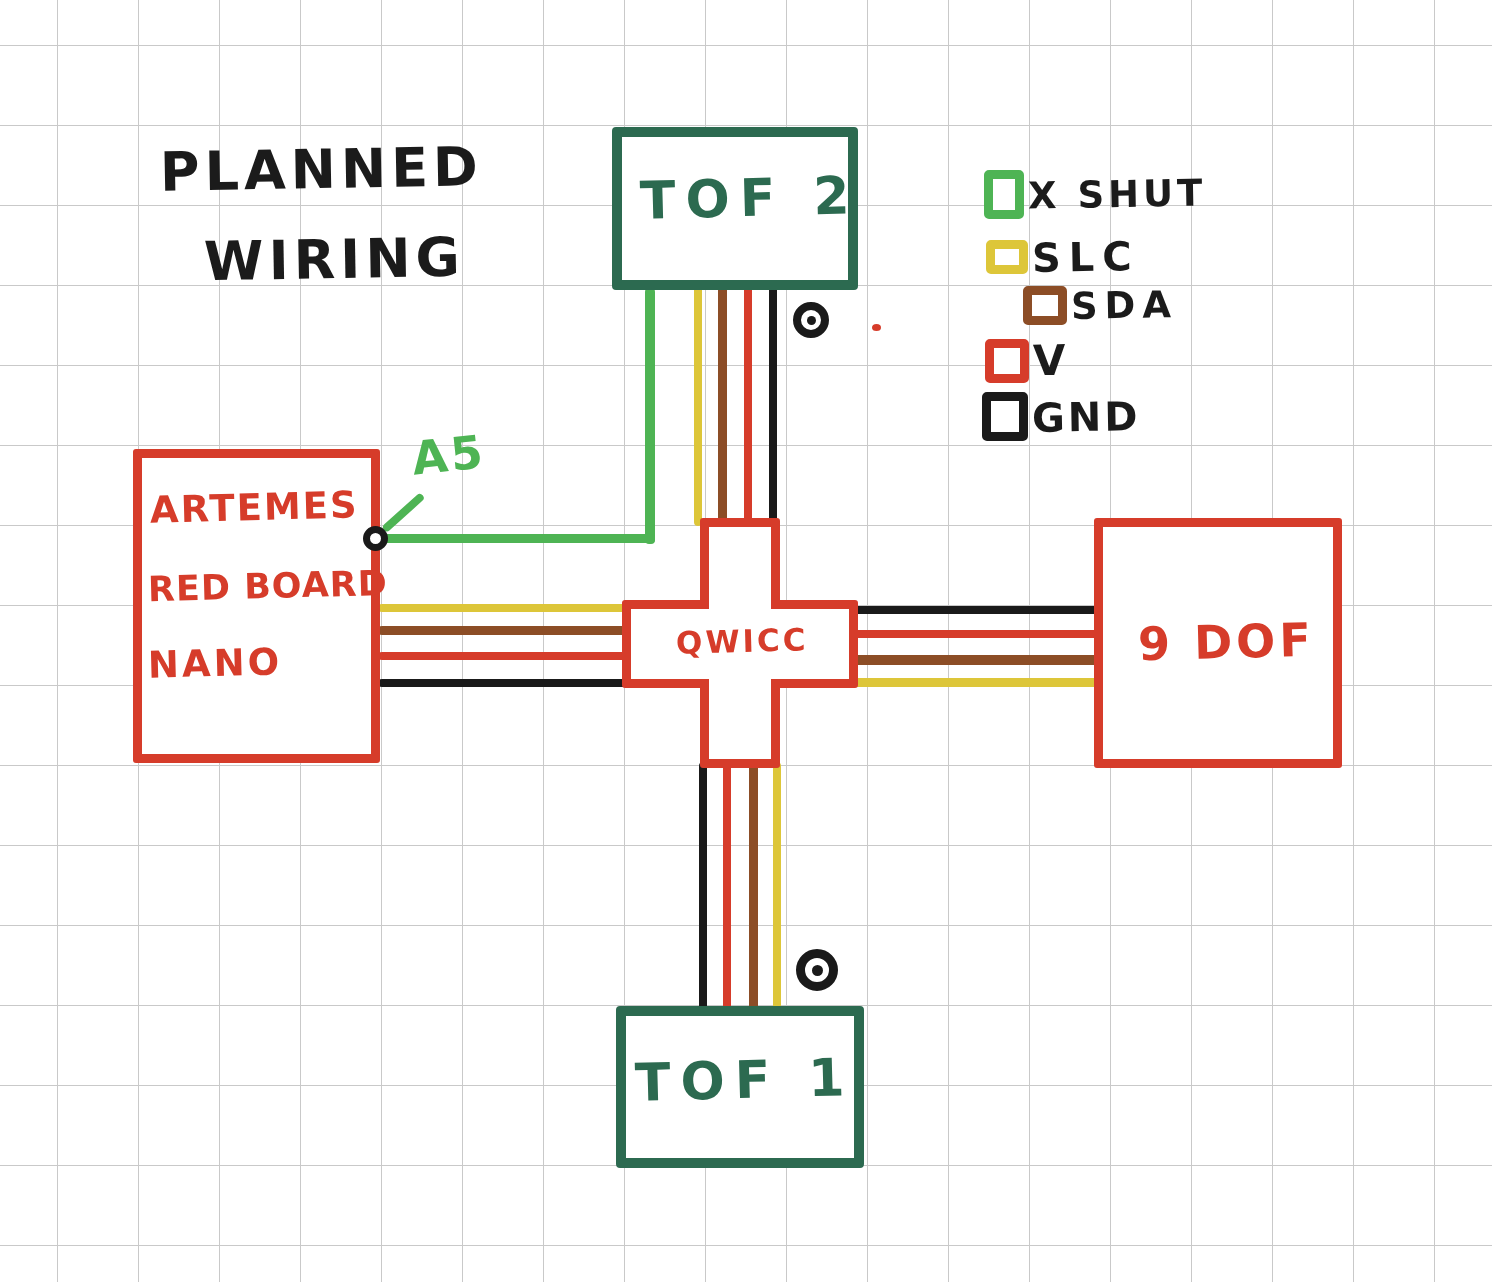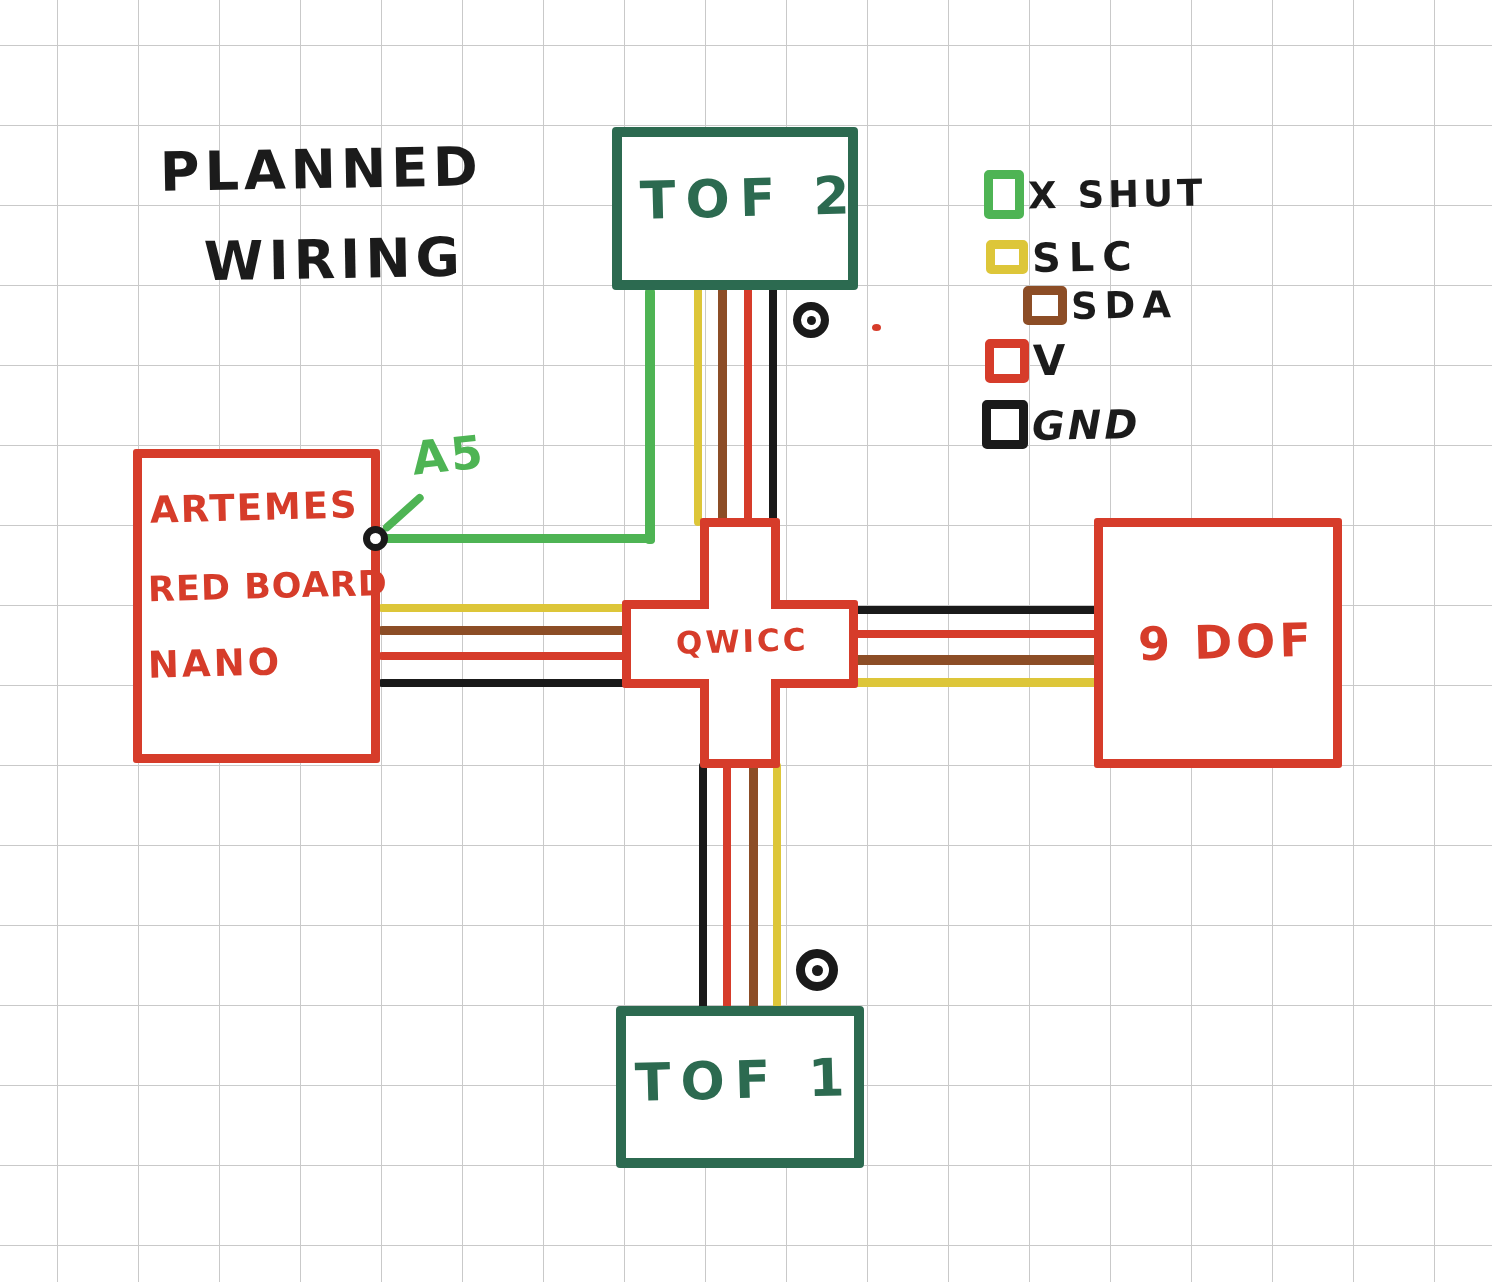--- a/index.html
+++ b/index.html
@@ -116,16 +116,16 @@
   <span class="lg-label" style="font-size:40px;letter-spacing:8px;">SLC</span>
 </div>
 <div class="lg-row" style="left:983px;top:284px;margin-left:40px;">
   <span class="lg-sq sq-sda" style="width:44px;height:39px;"></span>
   <span class="lg-label" style="letter-spacing:7px;">SDA</span>
 </div>
 <div class="lg-row" style="left:985px;top:336px;">
   <span class="lg-sq sq-v" style="width:44px;height:44px;"></span>
   <span class="lg-label" style="font-size:42px;">V</span>
 </div>
-<div class="lg-row" style="left:982px;top:400px;font-style:italic;">
+<div class="lg-row" style="left:982px;top:392px;">
   <span class="lg-sq sq-gnd" style="width:46px;height:49px;"></span>
   <span class="lg-label" style="font-size:40px;letter-spacing:3px;">GND</span>
 </div>
 
 </body></html>

